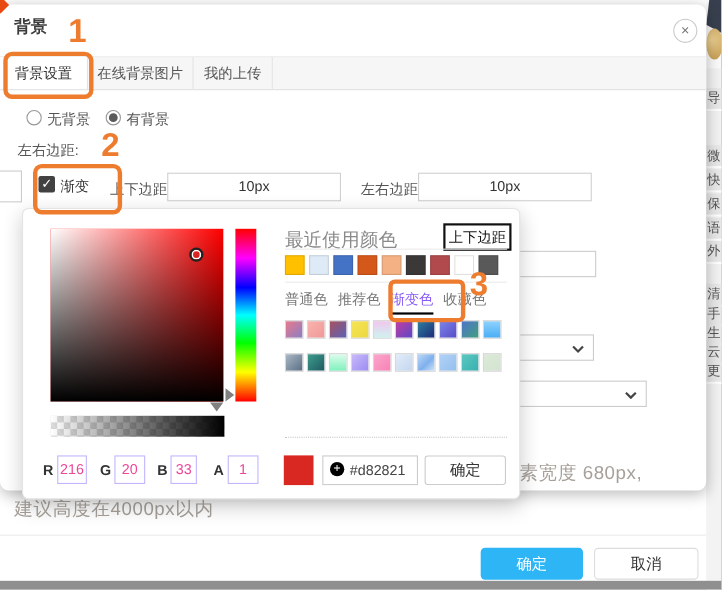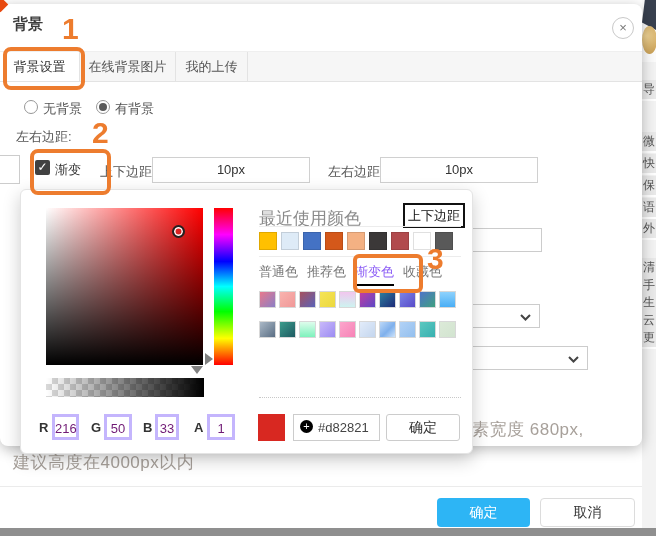--- a/index.html
+++ b/index.html
@@ -50,21 +50,21 @@
   .hide-btn{position:absolute;left:382px;top:13px;width:58px;height:21px;border:2px solid #111;font-size:13px;color:#111;line-height:21px;text-align:center;background:#fff;box-sizing:content-box;cursor:pointer;}
   .sepline{position:absolute;left:238px;width:202px;border-top:1px solid #ececec;}
   .swrow{position:absolute;left:238px;display:flex;}
   .sw18{width:18px;height:18px;margin-right:4px;border:1px solid rgba(0,0,0,.12);box-sizing:border-box;cursor:pointer;}
   .sw17{width:17px;height:17px;margin-right:3px;border:1px solid #d8d8d8;box-sizing:border-box;cursor:pointer;}
   .cat-tabs{position:absolute;left:238px;top:73px;display:flex;font-size:13px;color:#777;}
   .cat{margin-right:9px;padding-bottom:3px;cursor:pointer;}
   .cat.active{color:#8b5cf6;border-bottom:2px solid #000;}
   .dotted{position:absolute;left:238px;top:207px;width:202px;border-top:1px dotted #c8c8c8;}
   .ch-lbl{position:absolute;top:230px;font-size:13px;font-weight:bold;color:#333;}
-  .ch-in{position:absolute;top:224px;height:26px;border:3px solid #c4b5fd;font-size:13px;color:#701a75;text-align:center;line-height:24px;box-sizing:border-box;background:#fff;}
+  .ch-in{position:absolute;top:224px;height:26px;border:1px solid #c4b5fd;font-size:13px;color:#ec4899;text-align:center;line-height:24px;box-sizing:border-box;background:#fff;}
   .preview{position:absolute;left:237px;top:224px;width:27px;height:27px;}
   .hexbox{position:absolute;left:272px;top:224px;width:87px;height:27px;border:1px solid #ccc;box-sizing:border-box;background:#fff;}
   .plus-ico{position:absolute;left:6px;top:5px;width:13px;height:13px;border-radius:50%;background:#000;color:#fff;font-size:11px;line-height:13px;text-align:center;cursor:pointer;}
   .hex-val{position:absolute;left:24px;top:5px;font-size:13px;color:#444;}
   .pk-ok{position:absolute;left:365px;top:224px;width:74px;height:27px;border:1px solid #ccc;border-radius:3px;background:#fff;font-size:14px;color:#333;line-height:25px;text-align:center;box-sizing:border-box;cursor:pointer;}
 
   
   .anno-num{position:absolute;font-size:30px;font-weight:bold;color:#ed7c2e;z-index:10;}
   .anno-box{position:absolute;border:4px solid #ed7c2e;border-radius:8px;z-index:10;pointer-events:none;}
   .corner-wedge{position:absolute;left:-5px;top:-5px;width:11px;height:11px;background:#e8490f;transform:rotate(45deg);z-index:10;}
@@ -195,21 +195,21 @@
         <div class="sw17" style="background: linear-gradient(135deg, rgb(178, 210, 246), rgb(147, 191, 238));"></div>
         <div class="sw17" style="background: linear-gradient(135deg, rgb(92, 200, 192), rgb(56, 176, 176));"></div>
         <div class="sw17" style="background: linear-gradient(135deg, rgb(220, 234, 216), rgb(210, 228, 208));"></div>
       </div>
 
       <div class="dotted"></div>
 
       <div class="ch-lbl" style="left:18px">R</div>
       <div class="ch-in" style="left:31px;width:27px">216</div>
       <div class="ch-lbl" style="left:70px">G</div>
-      <div class="ch-in" style="left:83px;width:28px">50</div>
+      <div class="ch-in" style="left:83px;width:28px">20</div>
       <div class="ch-lbl" style="left:122px">B</div>
       <div class="ch-in" style="left:134px;width:24px">33</div>
       <div class="ch-lbl" style="left:173px">A</div>
       <div class="ch-in" style="left:186px;width:28px">1</div>
 
       <div class="preview" style="background: rgb(216, 40, 33);"></div>
       <div class="hexbox">
         <div class="plus-ico">+</div>
         <div class="hex-val">#d82821</div>
       </div>

